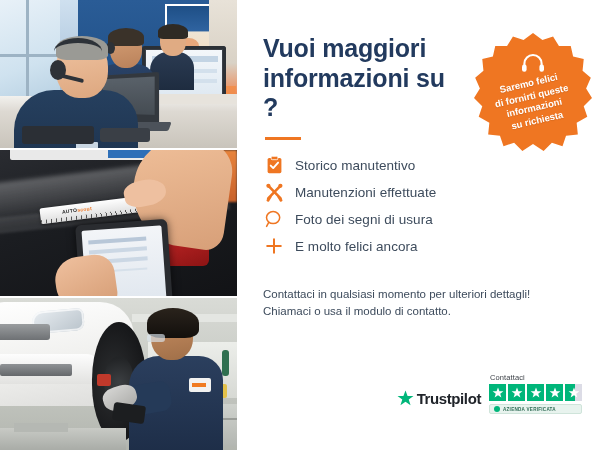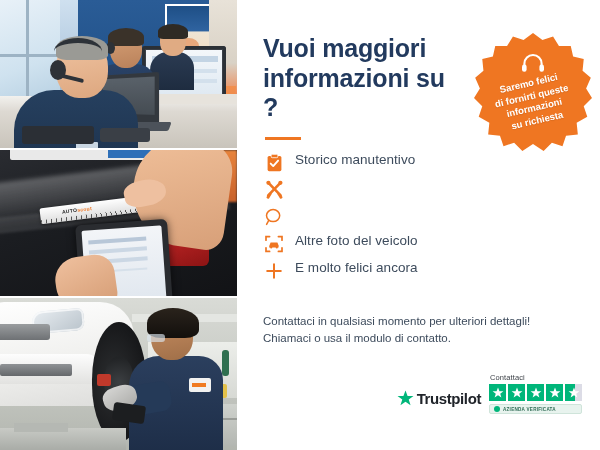--- a/index.html
+++ b/index.html
@@ -462,20 +462,21 @@
   }
 
   
   .features {
     list-style: none;
     margin: 0;
     padding: 0;
   }
   .feature {
     display: flex;
+    align-items: center;
     height: 27px;
   }
   .feature-icon {
     width: 22px;
     height: 22px;
     flex: 0 0 22px;
     display: flex;
     align-items: center;
     justify-content: center;
     margin-right: 10px;
@@ -692,45 +693,33 @@
         <span class="feature-icon">
           <svg width="19" height="19" viewBox="0 0 19 19">
             <path d="M3.2 2.6 L15.6 15.4" stroke="#ef7622" stroke-width="2.6" stroke-linecap="round"></path>
             <path d="M15.6 2.6 L3.2 15.4" stroke="#ef7622" stroke-width="2.6" stroke-linecap="round"></path>
             <circle cx="3.4" cy="2.8" r="2.1" fill="#ef7622"></circle>
             <circle cx="15.4" cy="2.8" r="2.1" fill="#ef7622"></circle>
             <path d="M14.2 13.2 L17.2 16.4 a1.5 1.5 0 0 1 -2.2 2 L12 13.6 Z" fill="#ef7622"></path>
             <path d="M4.8 13.2 L1.8 16.4 a1.5 1.5 0 0 0 2.2 2 L7 13.6 Z" fill="#ef7622"></path>
           </svg>
         </span>
+        <span class="feature-label">Manutenzioni effettuate</span>
       </li>
 
       <li class="feature">
         <span class="feature-icon">
           <svg width="18" height="18" viewBox="0 0 18 18">
             <ellipse cx="8.1" cy="7.6" rx="6.6" ry="6" fill="none" stroke="#ef7622" stroke-width="1.5"></ellipse>
             <path d="M3.6 12.6 L1.6 16.4" stroke="#ef7622" stroke-width="1.5" stroke-linecap="round"></path>
           </svg>
         </span>
+        <span class="feature-label">Foto dei segni di usura</span>
       </li>
 
-      <li class="feature">
-        <span class="feature-icon">
-          <svg width="18" height="18" viewBox="0 0 18 18">
-            <path d="M1 5.2 V1.6 H4.6" fill="none" stroke="#ef7622" stroke-width="1.7" stroke-linecap="round"></path>
-            <path d="M13.4 1.6 H17 V5.2" fill="none" stroke="#ef7622" stroke-width="1.7" stroke-linecap="round"></path>
-            <path d="M17 12.8 V16.4 H13.4" fill="none" stroke="#ef7622" stroke-width="1.7" stroke-linecap="round"></path>
-            <path d="M4.6 16.4 H1 V12.8" fill="none" stroke="#ef7622" stroke-width="1.7" stroke-linecap="round"></path>
-            <path d="M4.4 10.6 L5.6 7.6 h6.8 l1.2 3 v2 h-9.6 z" fill="#ef7622"></path>
-            <circle cx="6.2" cy="12.4" r="1.1" fill="#ef7622"></circle>
-            <circle cx="11.8" cy="12.4" r="1.1" fill="#ef7622"></circle>
-          </svg>
-        </span>
-        <span class="feature-label">Altre foto del veicolo</span>
-      </li>
 
       <li class="feature">
         <span class="feature-icon">
           <svg width="18" height="18" viewBox="0 0 18 18">
             <path d="M9 2.2 V15.8 M2.2 9 H15.8" stroke="#ef7622" stroke-width="2" stroke-linecap="round"></path>
           </svg>
         </span>
         <span class="feature-label">E molto felici ancora</span>
       </li>
 

